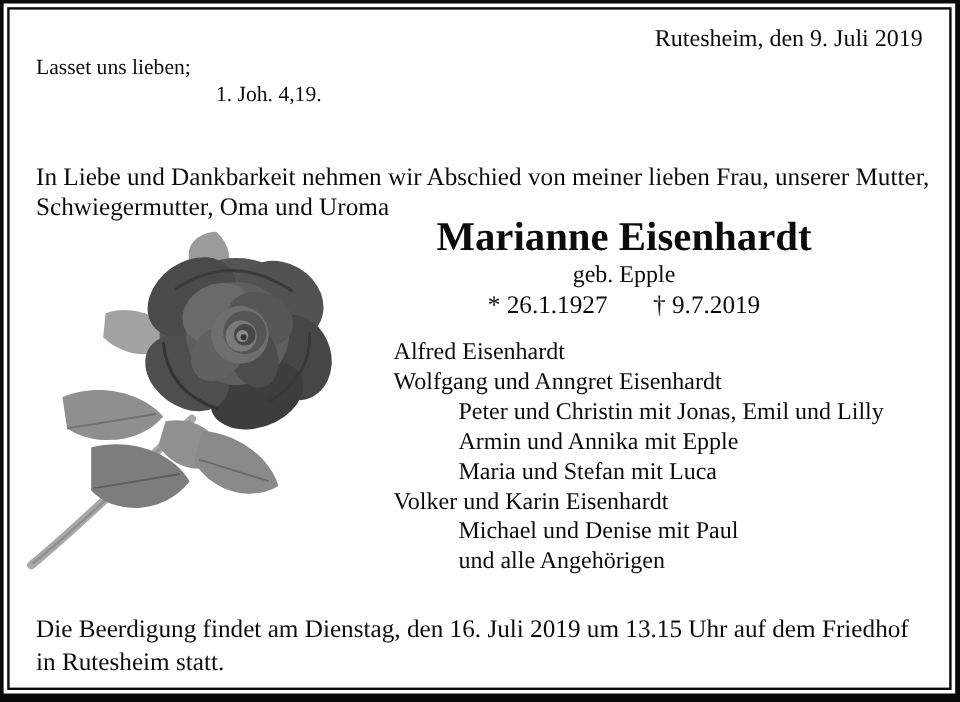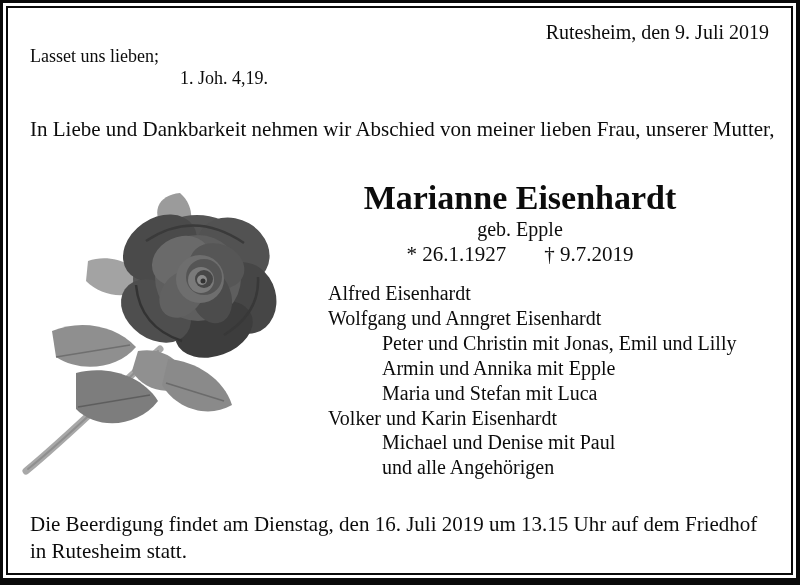--- a/index.html
+++ b/index.html
@@ -40,21 +40,21 @@
     top: 43px;
     font-size: 18px;
     line-height: 21.5px;
     white-space: nowrap;
   }
   .verse-source { margin-left: 150px; }
 
   .intro {
     position: absolute;
     left: 27px;
-    top: 114px;
+    top: 132px;
     font-size: 21px;
     line-height: 24.5px;
     white-space: nowrap;
   }
 
   .rose {
     position: absolute;
     left: 15px;
     top: 190px;
     width: 292px;
@@ -115,20 +115,21 @@
 
   <div class="dateline">Rutesheim, den 9. Juli 2019</div>
 
   <div class="verse">
     <div>Lasset uns lieben;</div>
     <div class="verse-source">1. Joh. 4,19.</div>
   </div>
 
   <div class="intro">
     <div>In Liebe und Dankbarkeit nehmen wir Abschied von meiner lieben Frau, unserer Mutter,</div>
+    <div>Schwiegermutter, Oma und Uroma</div>
   </div>
 
   <svg class="rose" viewBox="0 0 292 288" aria-hidden="true">
 
     <path d="M 8 278 C 45 248, 85 208, 142 156" fill="none" stroke="#a8a8a8" stroke-width="7" stroke-linecap="round"></path>
     <path d="M 10 276 C 48 246, 88 206, 140 158" fill="none" stroke="#8f8f8f" stroke-width="2" stroke-linecap="round"></path>
 
     <g>
       <path d="M 150 42 C 130 20, 140 2, 162 0 C 178 14, 176 36, 162 50 Z" fill="#9b9b9b"></path>
       <path d="M 70 68 C 92 60, 120 70, 130 92 C 112 108, 84 104, 68 88 Z" fill="#a3a3a3"></path>

